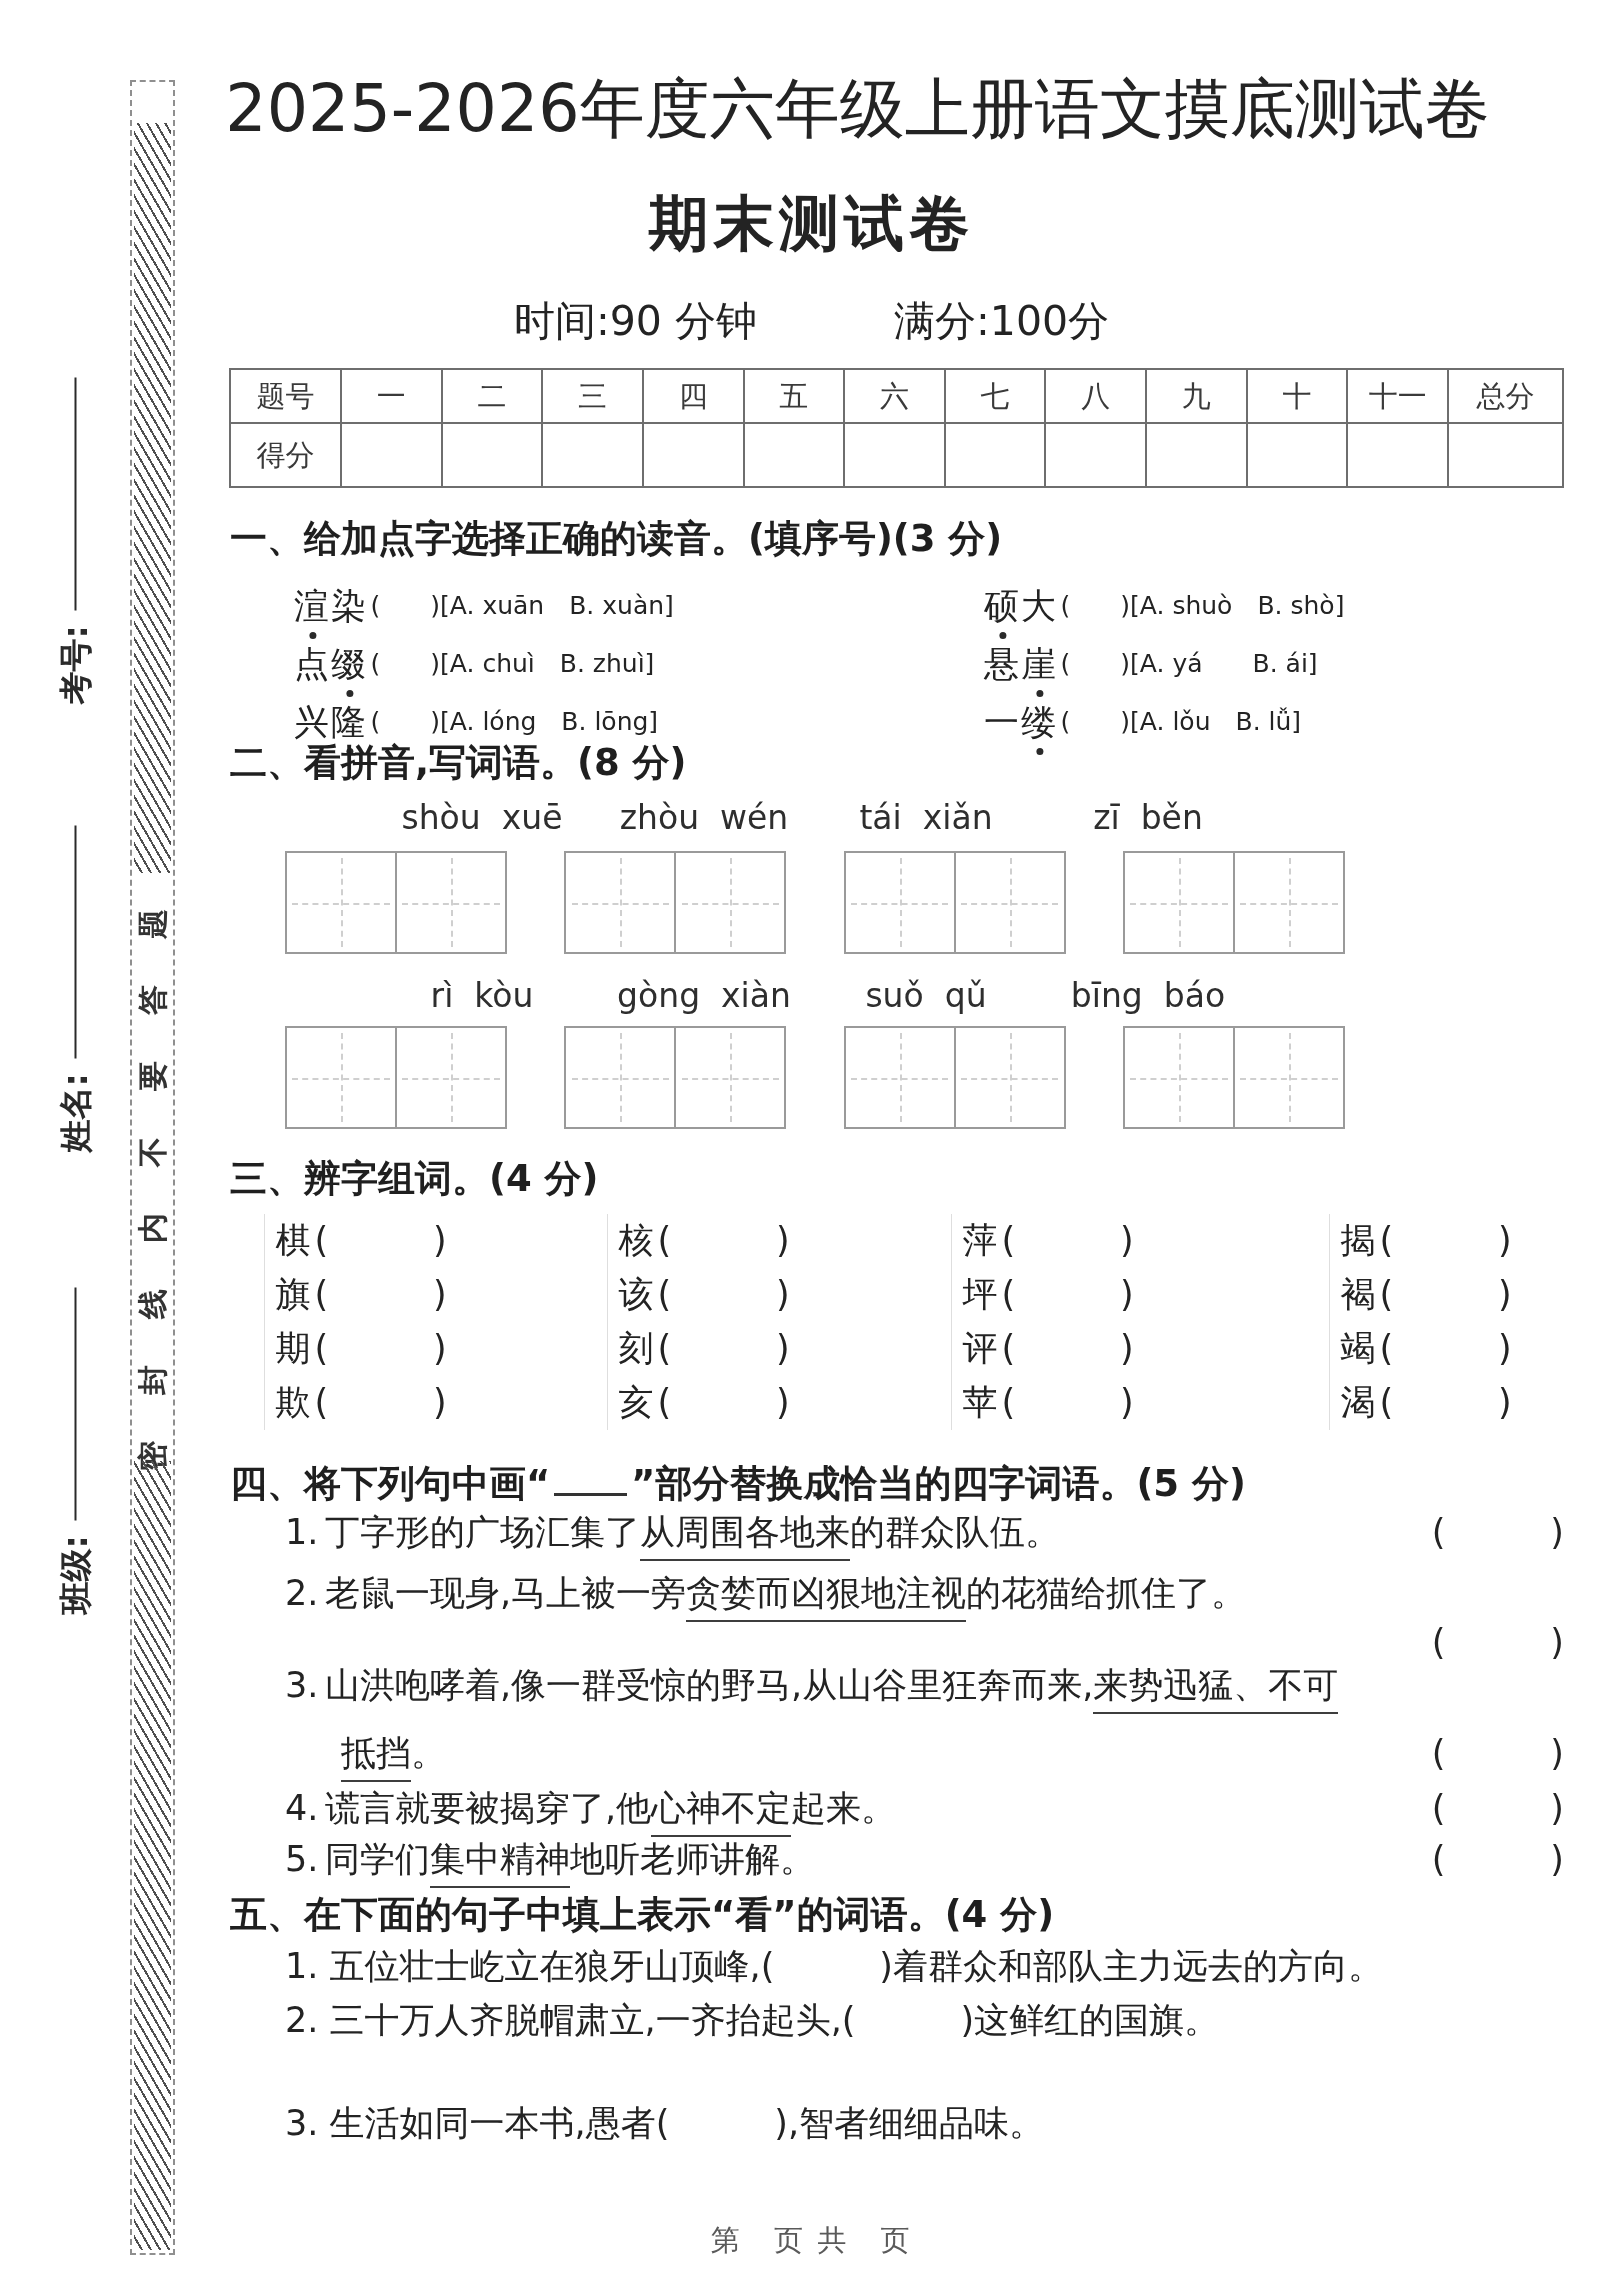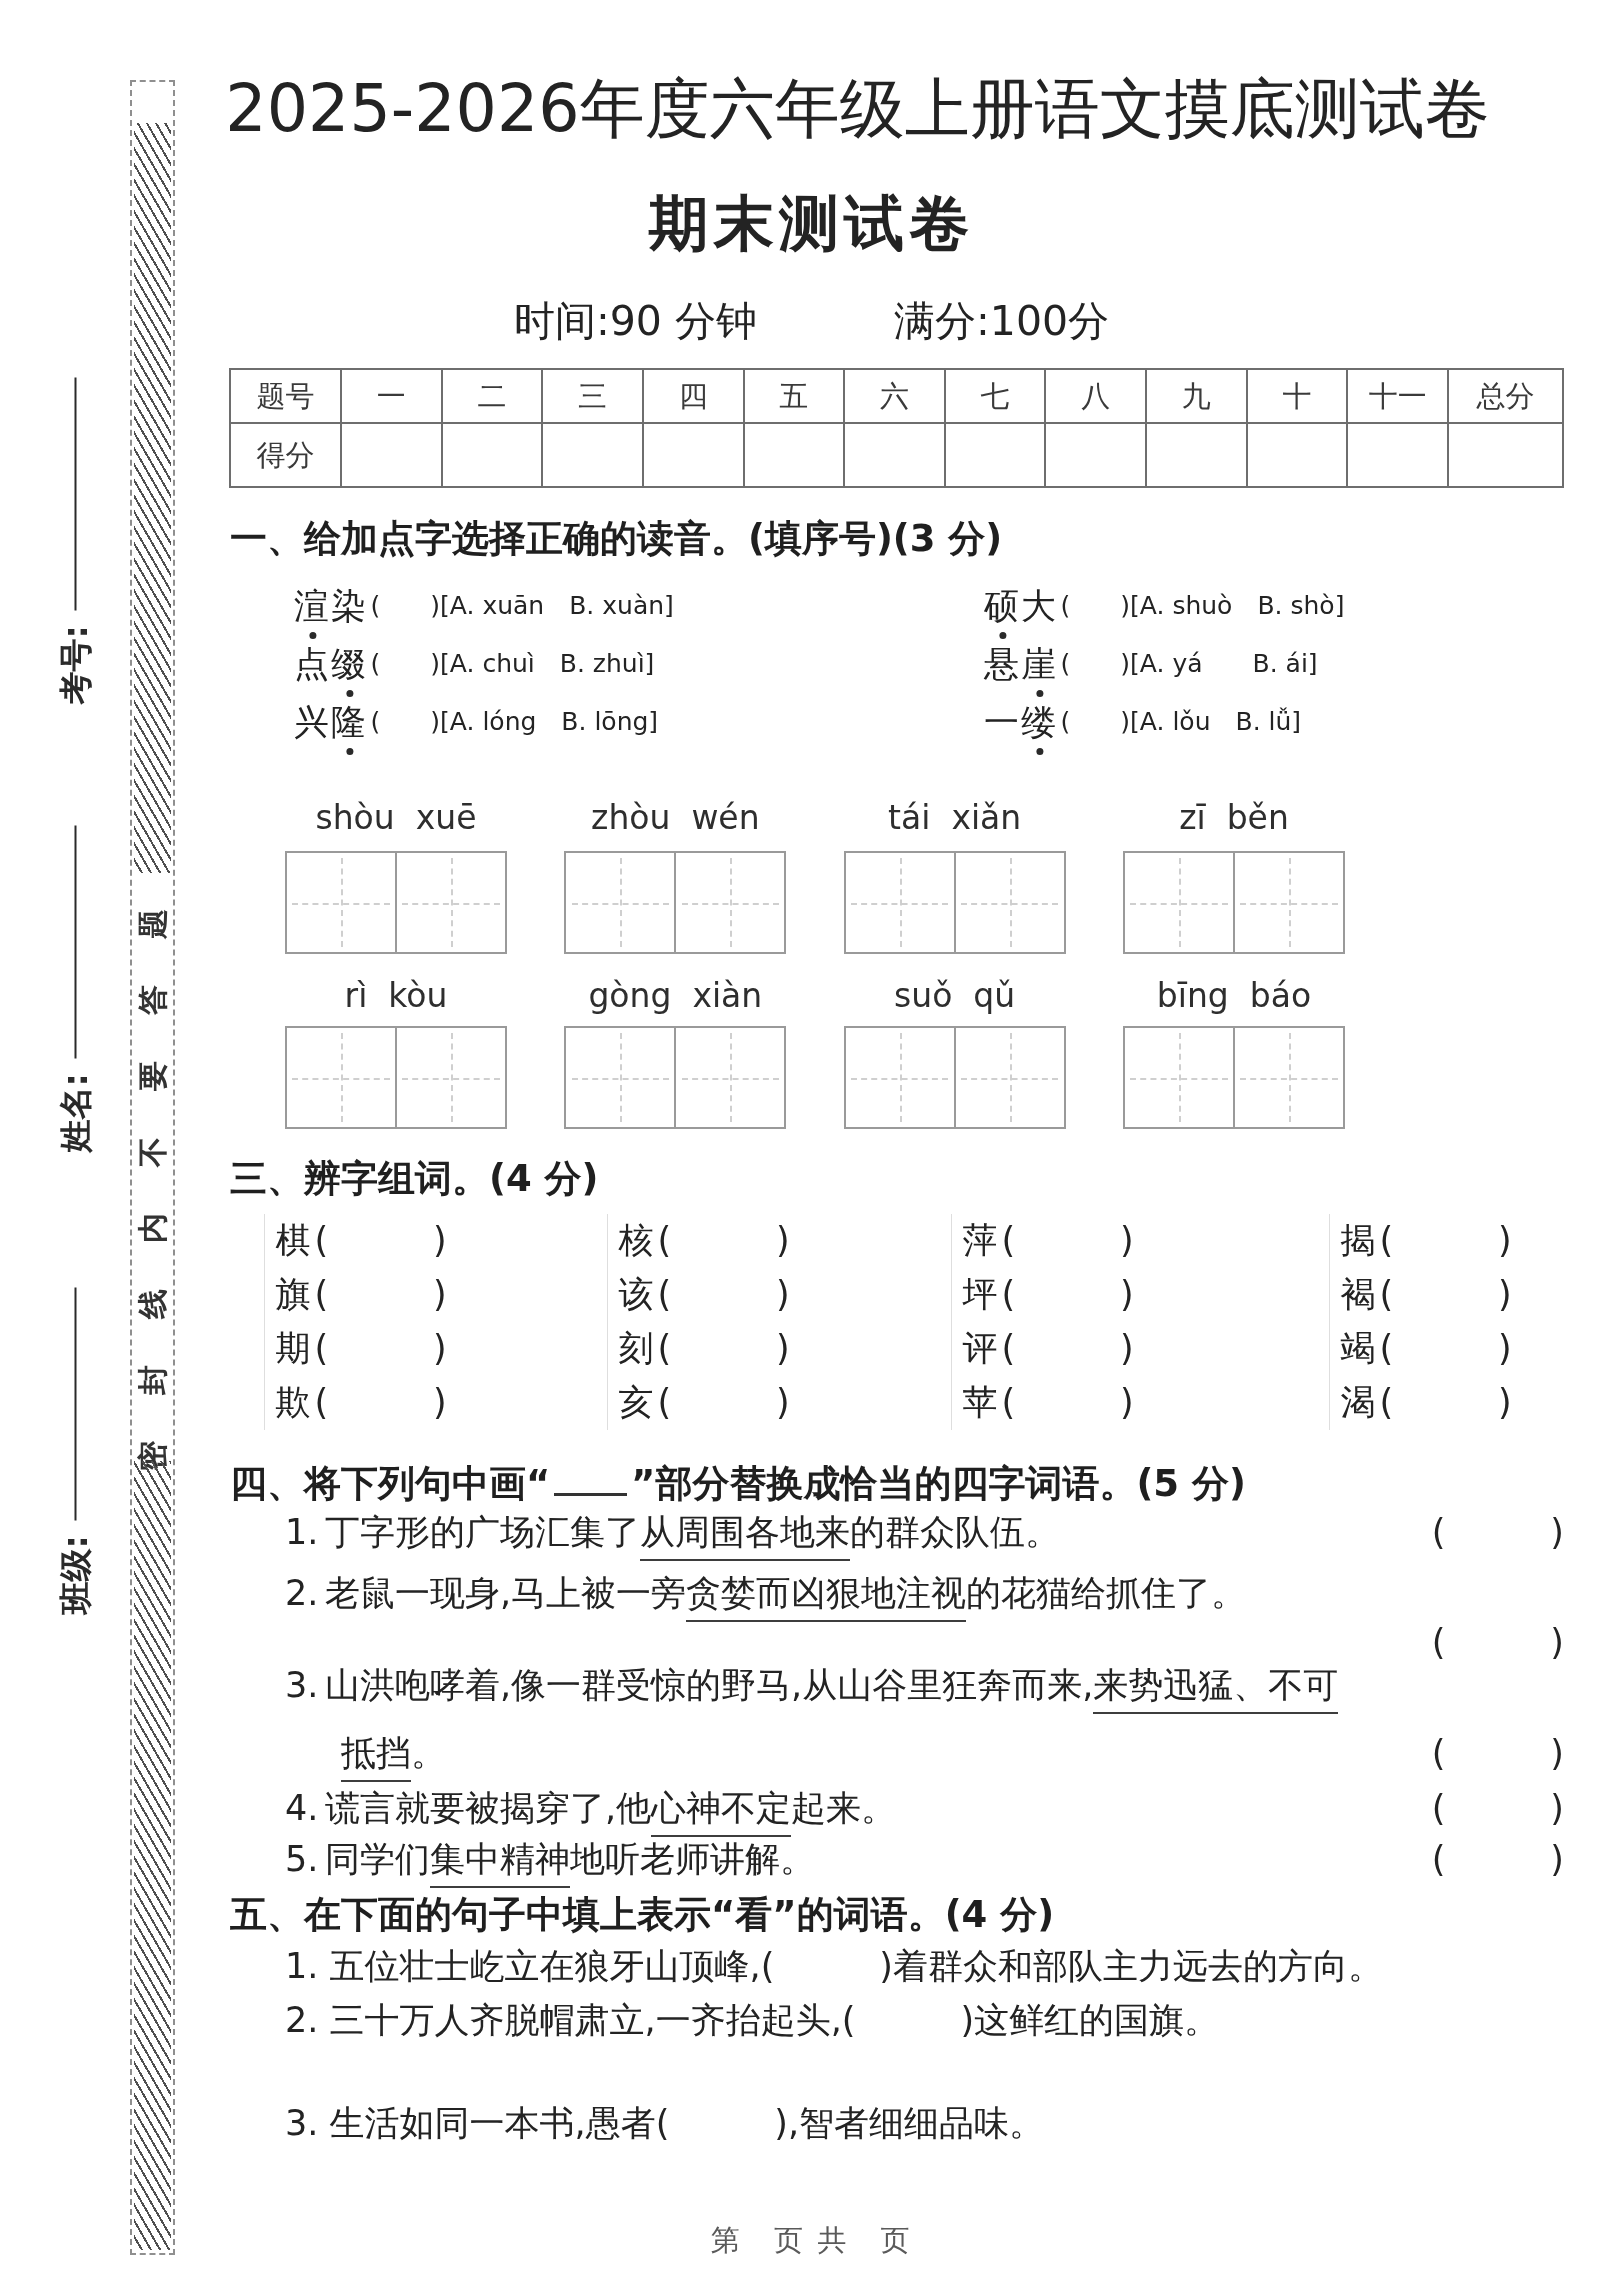--- a/index.html
+++ b/index.html
@@ -47,21 +47,21 @@
   .s1row{display:flex;height:58px;align-items:flex-end;white-space:nowrap}
   .s1i{display:flex;align-items:center}
   .s1i.left{width:690px}
   .word{font-size:35px;letter-spacing:2px}
   .dchar{position:relative}
   .dchar::after{content:"";position:absolute;left:50%;bottom:-13px;transform:translateX(-50%);
       width:7.2px;height:7.2px;border-radius:50%;background:#2a2a2a}
   .opts{font-size:25px;margin-left:2.6px}
 
   
-  .pin-row{display:flex;justify-content:space-between;left:285px;width:1060px}
+  .pin-row{display:flex;justify-content:center;left:285px;width:1060px}
   .pin{width:222px;text-align:center;font-size:33px;white-space:pre;color:#2e2e2e}
   .box-row{display:flex;justify-content:space-between;left:285px;width:1060px;height:103px}
   .bgroup{display:flex;width:222px}
   .cell{flex:1;border:2px solid #9a9a9a;position:relative;background:#fff}
   .cell+.cell{border-left:none}
   .cell::before{content:"";position:absolute;left:50%;top:5.2px;bottom:5.2px;border-left:2px dashed #cfcfcf}
   .cell::after{content:"";position:absolute;top:50%;left:5.2px;right:5.2px;border-top:2px dashed #cfcfcf}
 
   
   .z-grid{top:1214px;left:0;right:0;height:222px}
@@ -190,20 +190,21 @@
         <span class="word"><span>兴</span><span class="dchar">隆</span><span></span></span>
         <span class="opts">(　　)[A. lóng　B. lōng]</span>
       </span>
       <span class="s1i">
         <span class="word"><span>一</span><span class="dchar">缕</span><span></span></span>
         <span class="opts">(　　)[A. lǒu　B. lǚ]</span>
       </span>
     </div>
   </div>
 
+  <div class="abs sec-head" style="top:742px">二、看拼音,写词语。(8 分)</div>
   <div class="abs pin-row" style="top:800px">
     <span class="pin">shòu  xuē</span>
     <span class="pin">zhòu  wén</span>
     <span class="pin">tái  xiǎn</span>
     <span class="pin">zī  běn</span>
   </div>
   <div class="abs box-row" style="top:851px">
     <span class="bgroup">
         <span class="cell"></span>
         <span class="cell"></span>

